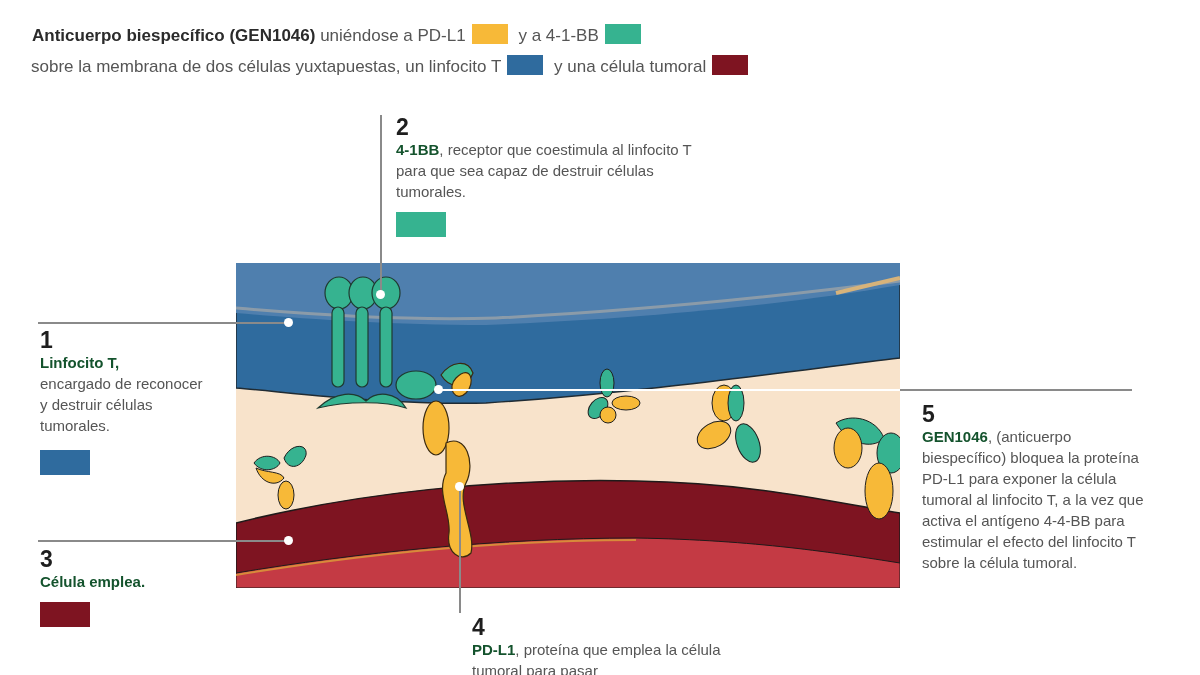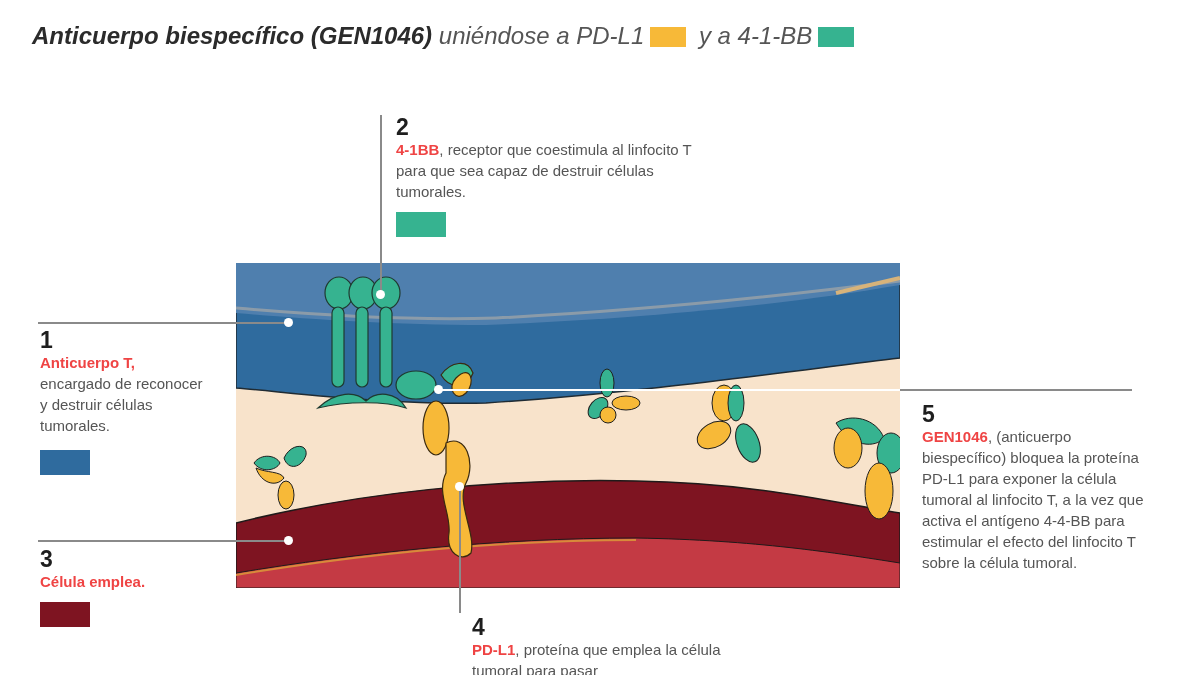--- a/index.html
+++ b/index.html
@@ -1,37 +1,41 @@
 <!DOCTYPE html>
 <html><head>
 <meta charset="utf-8">
 <style>
   html, body { margin:0; padding:0; background:#ffffff; }
   body { width:1200px; height:675px; position:relative; overflow:hidden; font-family:"Liberation Sans", sans-serif; color:#4a4a4a; }
-  .header { position:absolute; left:32px; top:20px; font-size:24px; line-height:31px; color:#555;font-style:italic; }
+  .header { position:absolute; left:32px; top:20px; font-size:17px; line-height:31px; color:#555; }
   .header b { color:#2b2b2b; font-weight:bold; }
   .swatch-inline { display:inline-block; width:36px; height:20px; vertical-align:-3px; margin:0 6px; }
   .illus { position:absolute; left:236px; top:263px; width:664px; height:325px; overflow:hidden; }
   .callout { position:absolute; font-size:15px; line-height:21px; color:#555; }
   .callout .num { font-size:23px; font-weight:bold; color:#1e1e1e; line-height:24px; display:block; }
-  .callout b { color:#ef4444; }
+  .callout b { color:#14532d; }
   .swatch { display:block; width:50px; height:25px; margin-top:14px; }
   .hline { position:absolute; height:2px; background:#8a8a8a; }
   .vline { position:absolute; width:2px; background:#8a8a8a; }
   .wline { position:absolute; background:#ffffff; }
   .dot { position:absolute; width:9px; height:9px; border-radius:50%; background:#ffffff; }
 </style>
 </head>
 <body>
 
 <div class="header">
   <div>
     <b>Anticuerpo biespecífico (GEN1046)</b>
     <span>uniéndose a PD-L1</span><span class="swatch-inline" style="background:#f7b938"></span>
     <span>y a 4-1-BB</span><span class="swatch-inline" style="background:#36b390"></span>
+  </div>
+  <div style="margin-left:-1px">
+    <span>sobre la membrana de dos células yuxtapuestas, un linfocito T</span><span class="swatch-inline" style="background:#2f6b9e"></span>
+    <span>y una célula tumoral</span><span class="swatch-inline" style="background:#7e1421"></span>
   </div>
 </div>
 
 <div class="illus">
   <svg width="664" height="325" viewBox="0 0 664 325">
     <rect width="664" height="325" fill="#f8e3cb"></rect>
 
     <path d="M0 0 H664 V95 C540 110 400 130 250 140 C150 142 60 130 0 125 Z" fill="#2f6b9e" stroke="#1f2b33" stroke-width="1.5"></path>
     <path d="M0 0 H664 V22 C560 40 420 55 250 62 C150 62 60 55 0 50 Z" fill="#4f7fae"></path>
     <path d="M0 45 C80 52 170 58 260 55 C400 48 530 35 664 18" fill="none" stroke="#9aa3a8" stroke-width="3" opacity="0.8"></path>
@@ -100,21 +104,21 @@
 
 <div class="vline" style="left:459px; top:488px; height:125px;"></div>
 <div class="dot" style="left:455px; top:482px;"></div>
 
 <div class="wline" style="left:440px; top:389px; width:460px; height:2px;"></div>
 <div class="hline" style="left:900px; top:389px; width:232px;"></div>
 <div class="dot" style="left:434px; top:385px;"></div>
 
 <div class="callout" style="left:40px; top:328px; width:170px;">
   <span class="num">1</span>
-  <b>Anticuerpo T,</b><br>
+  <b>Linfocito T,</b><br>
   <span>encargado de reconocer y destruir células tumorales.</span>
   <span class="swatch" style="background:#2f6b9e"></span>
 </div>
 
 <div class="callout" style="left:396px; top:115px; width:300px;">
   <span class="num">2</span>
   <b>4-1BB</b><span>, receptor que coestimula al linfocito T para que sea capaz de destruir células tumorales.</span>
   <span class="swatch" style="background:#36b390; margin-top:10px;"></span>
 </div>
 

